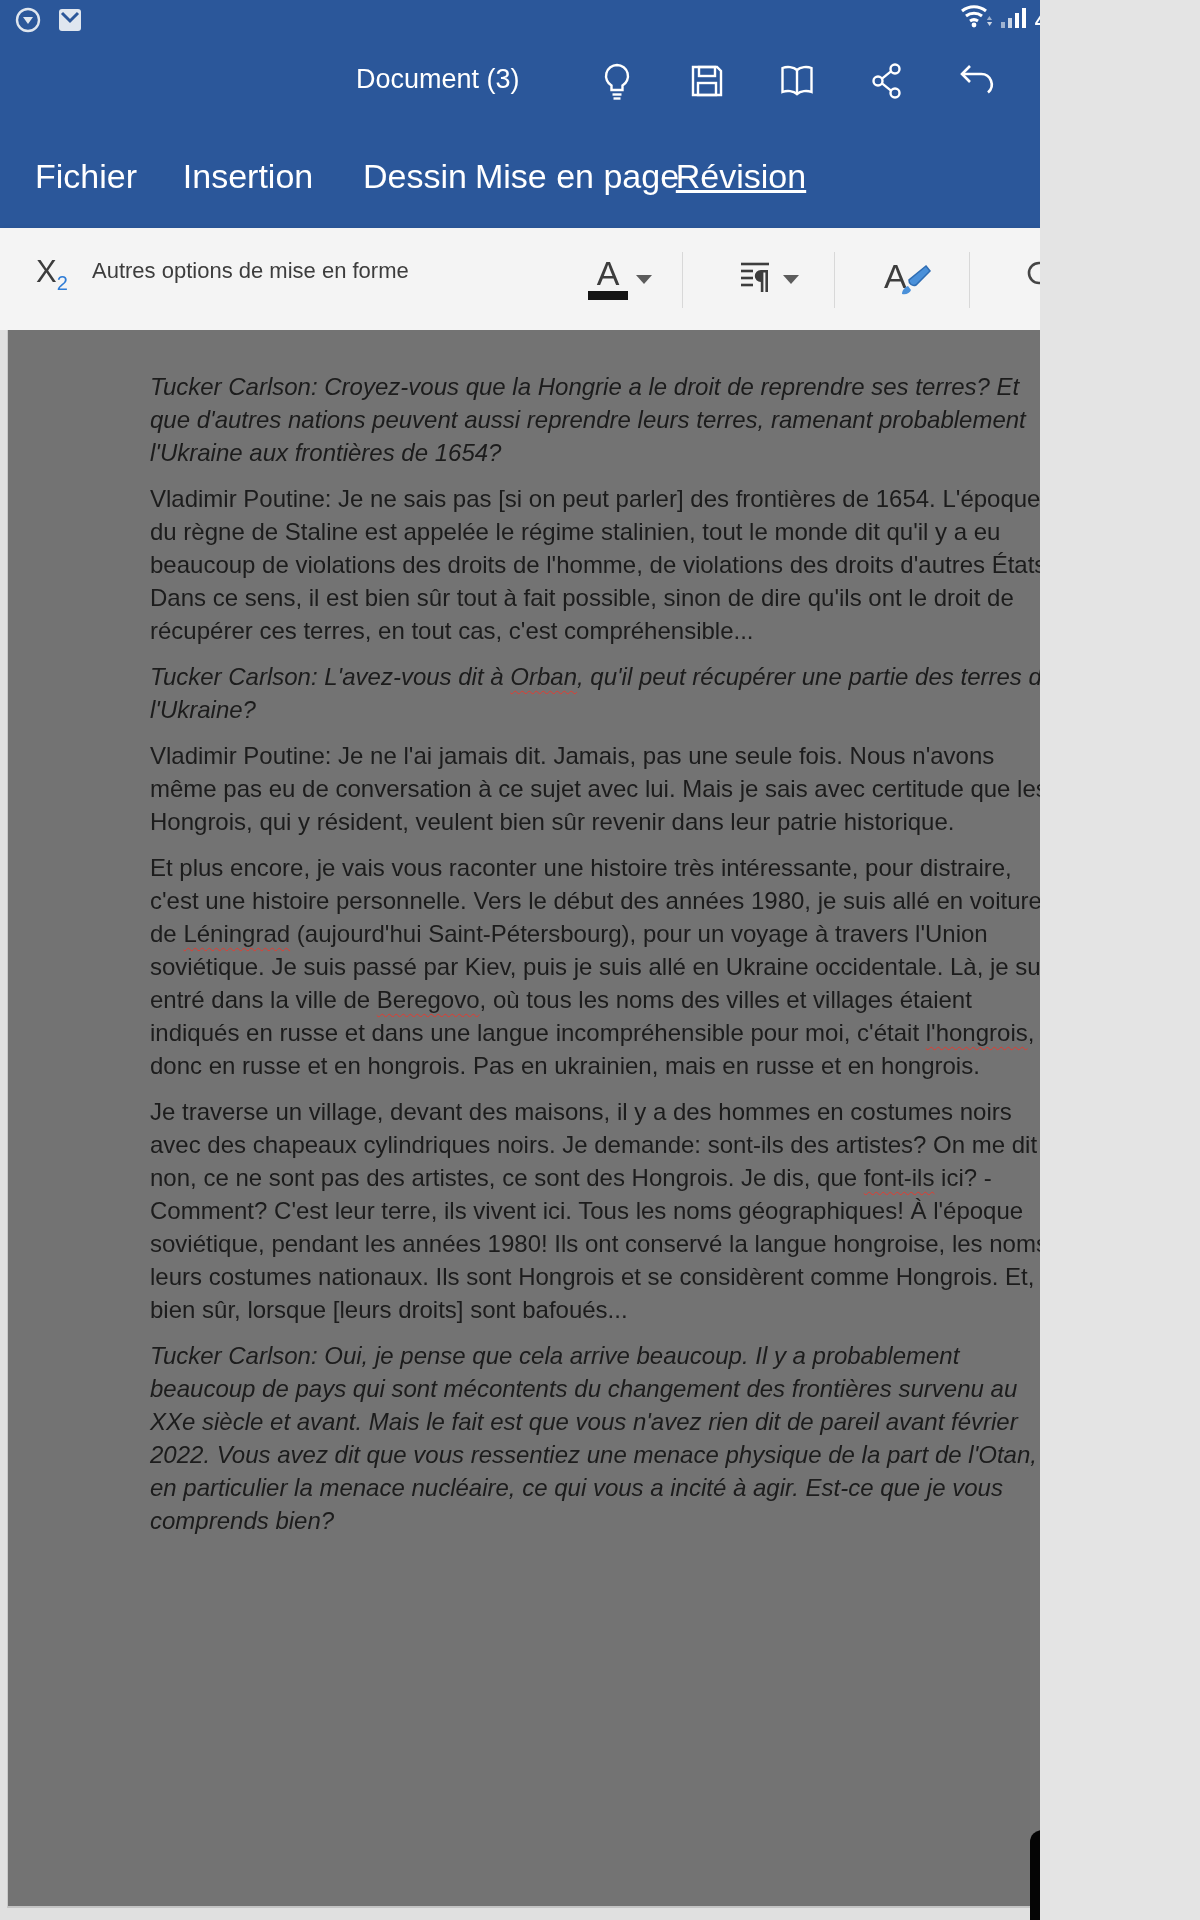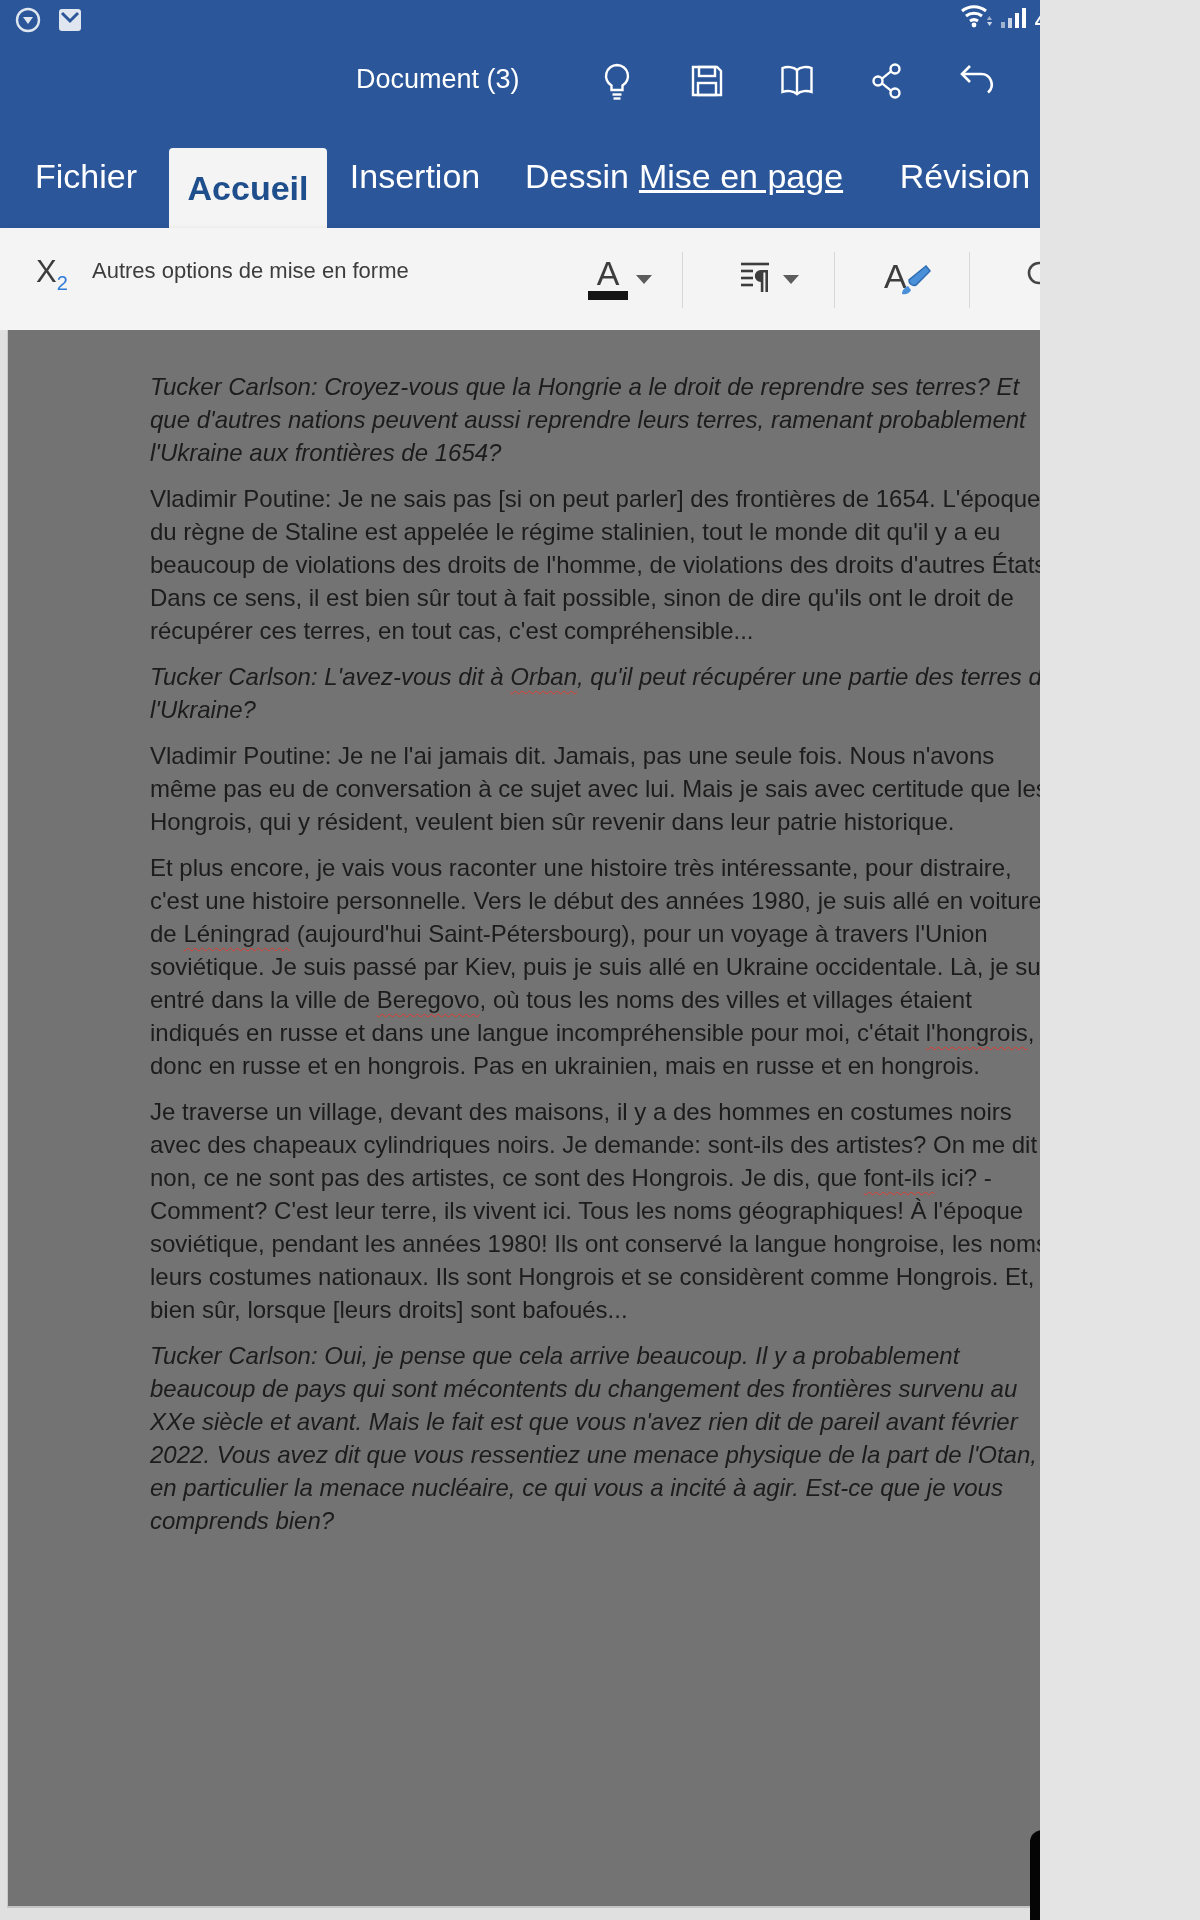--- a/index.html
+++ b/index.html
@@ -189,21 +189,20 @@
                 <path d="M6 25 a9.5 9.5 0 0 1 18 0" fill="none" stroke="#5f6b76" stroke-width="2.2"></path>
               </svg>
           </span>
         </div>
       </div>
     </div>
 
     <div class="tabrow">
 
       <div class="tab">Fichier</div>
-        <div class="tab active">Accueil</div>
         <div class="tab">Insertion</div>
         <div class="tab">Dessin</div>
         <div class="tab">Mise en page</div>
         <div class="tab">Révision</div>
         <div class="tab-chevron">
         <span>
           <svg width="28" height="18" viewBox="0 0 28 18">
               <polyline points="3,4 14,14 25,4" fill="none" stroke="#fff" stroke-width="3"></polyline>
             </svg>
         </span>

